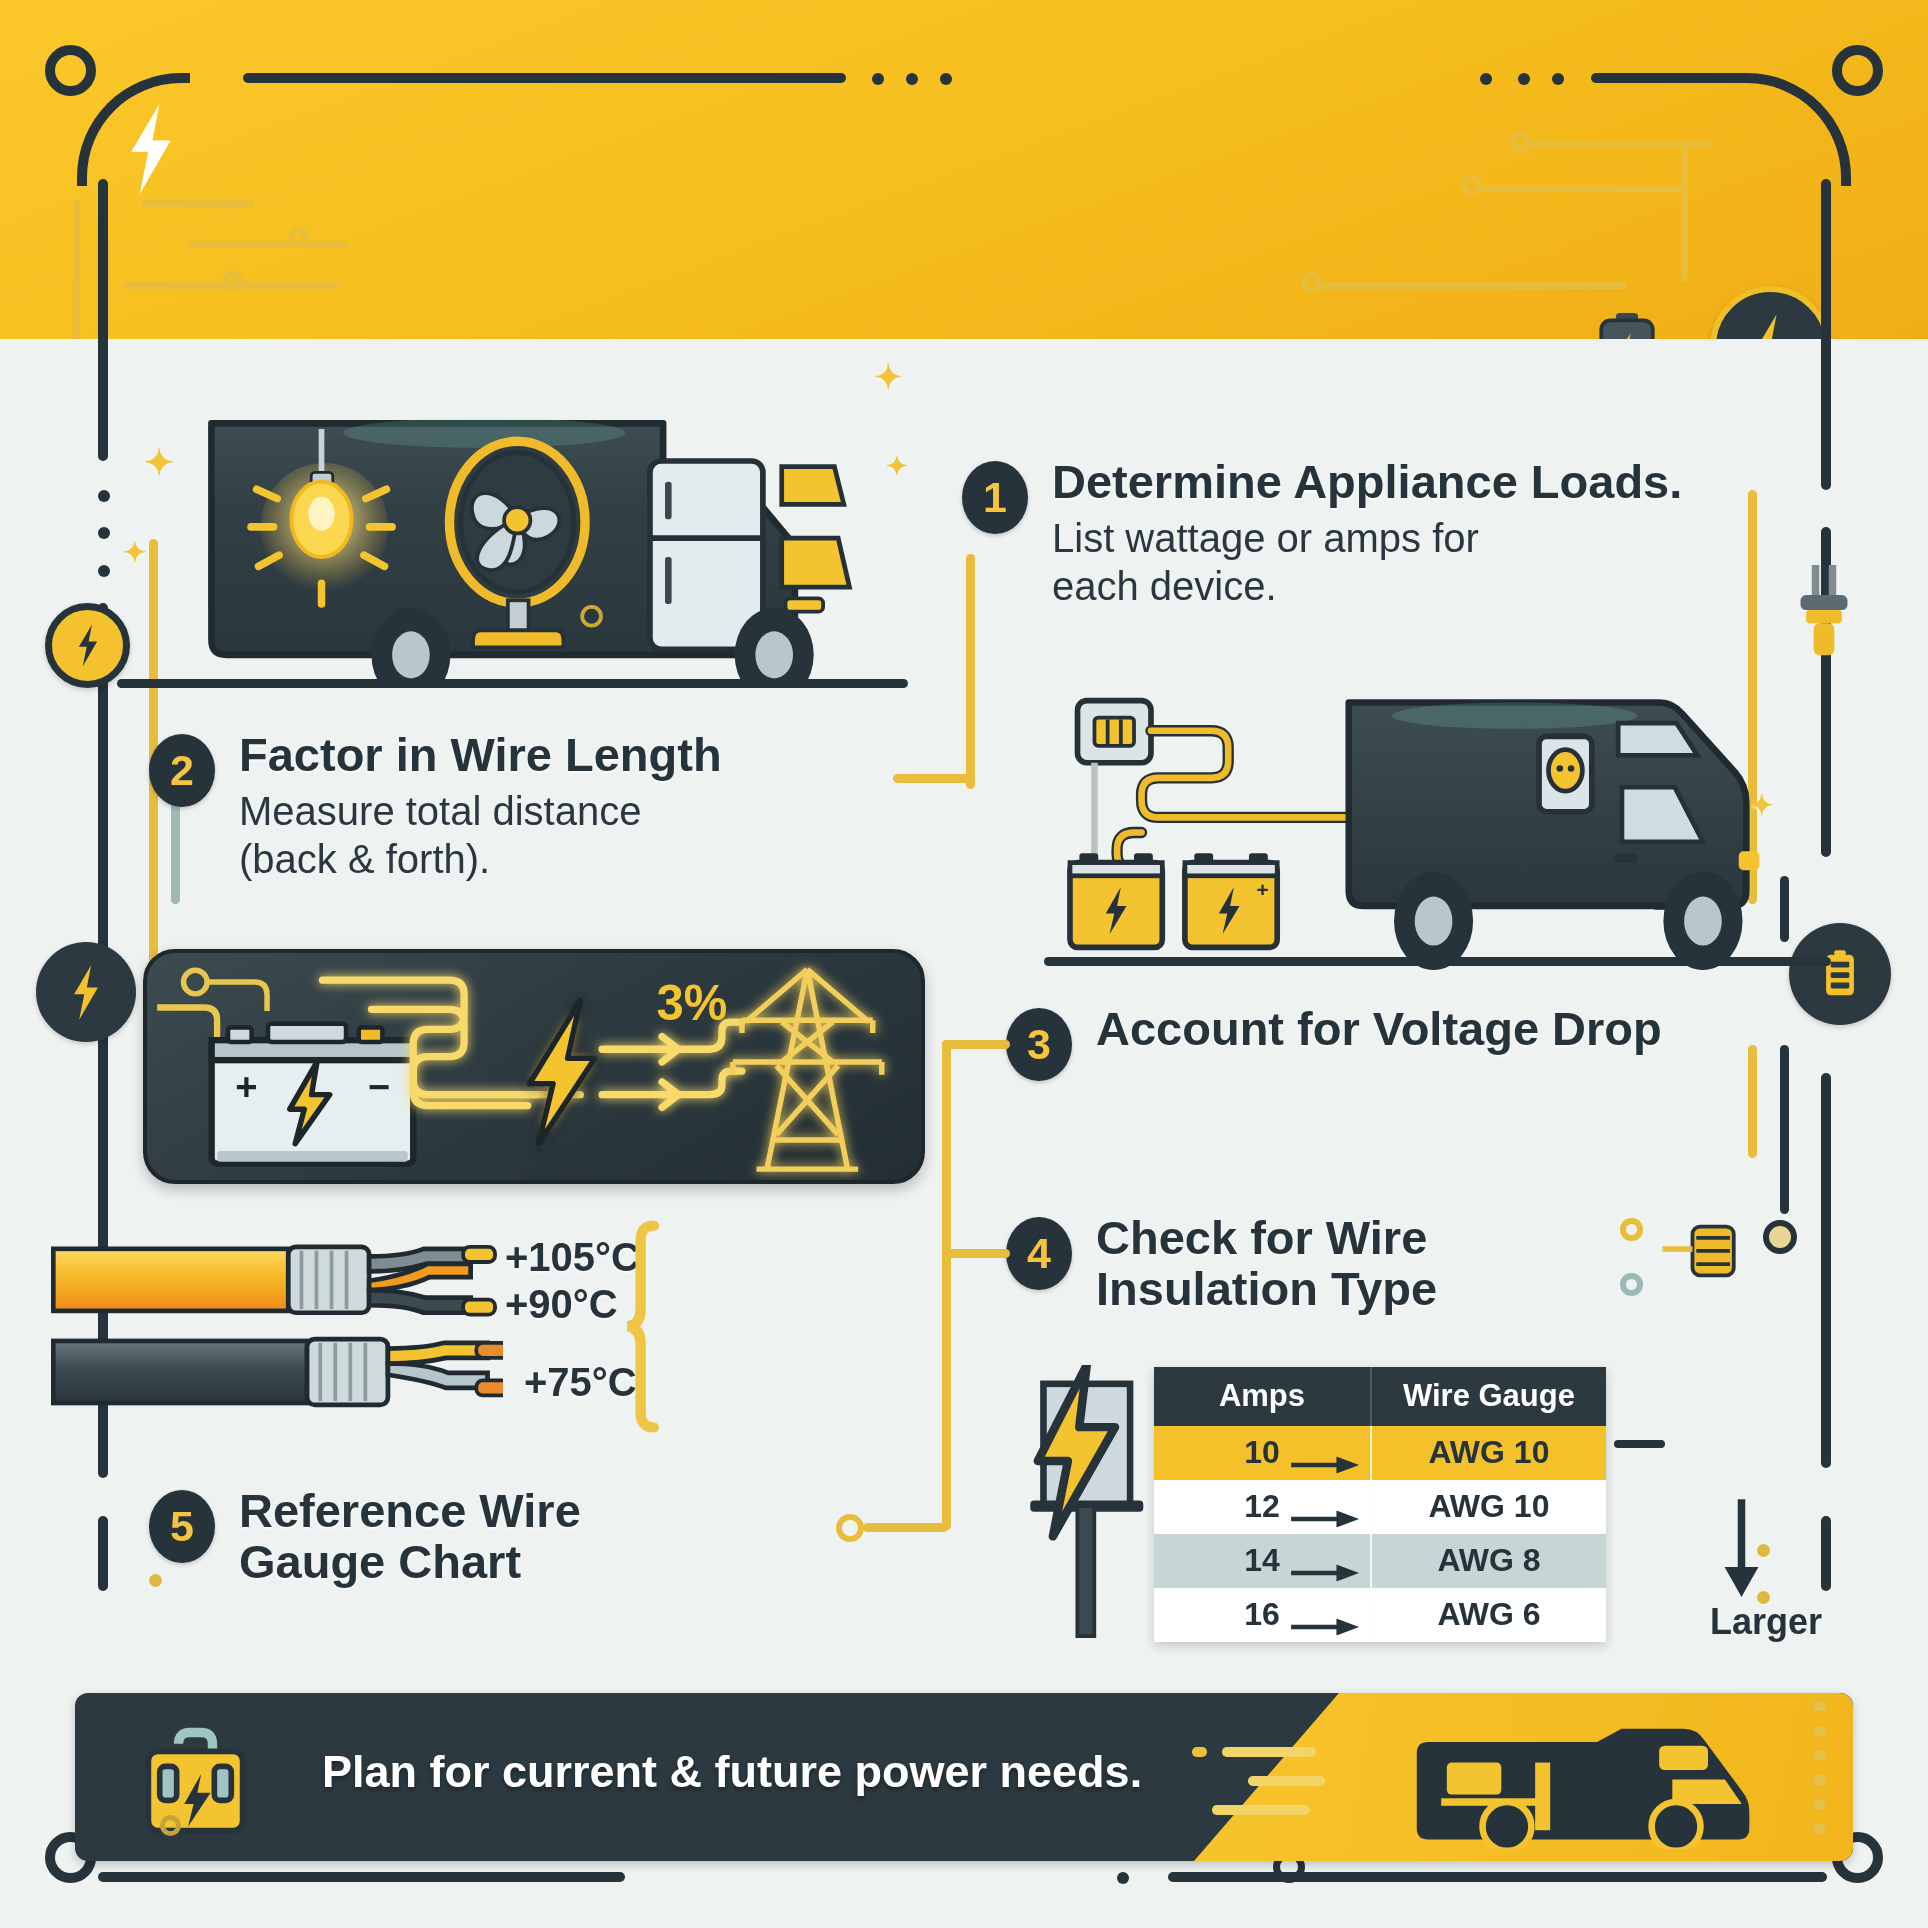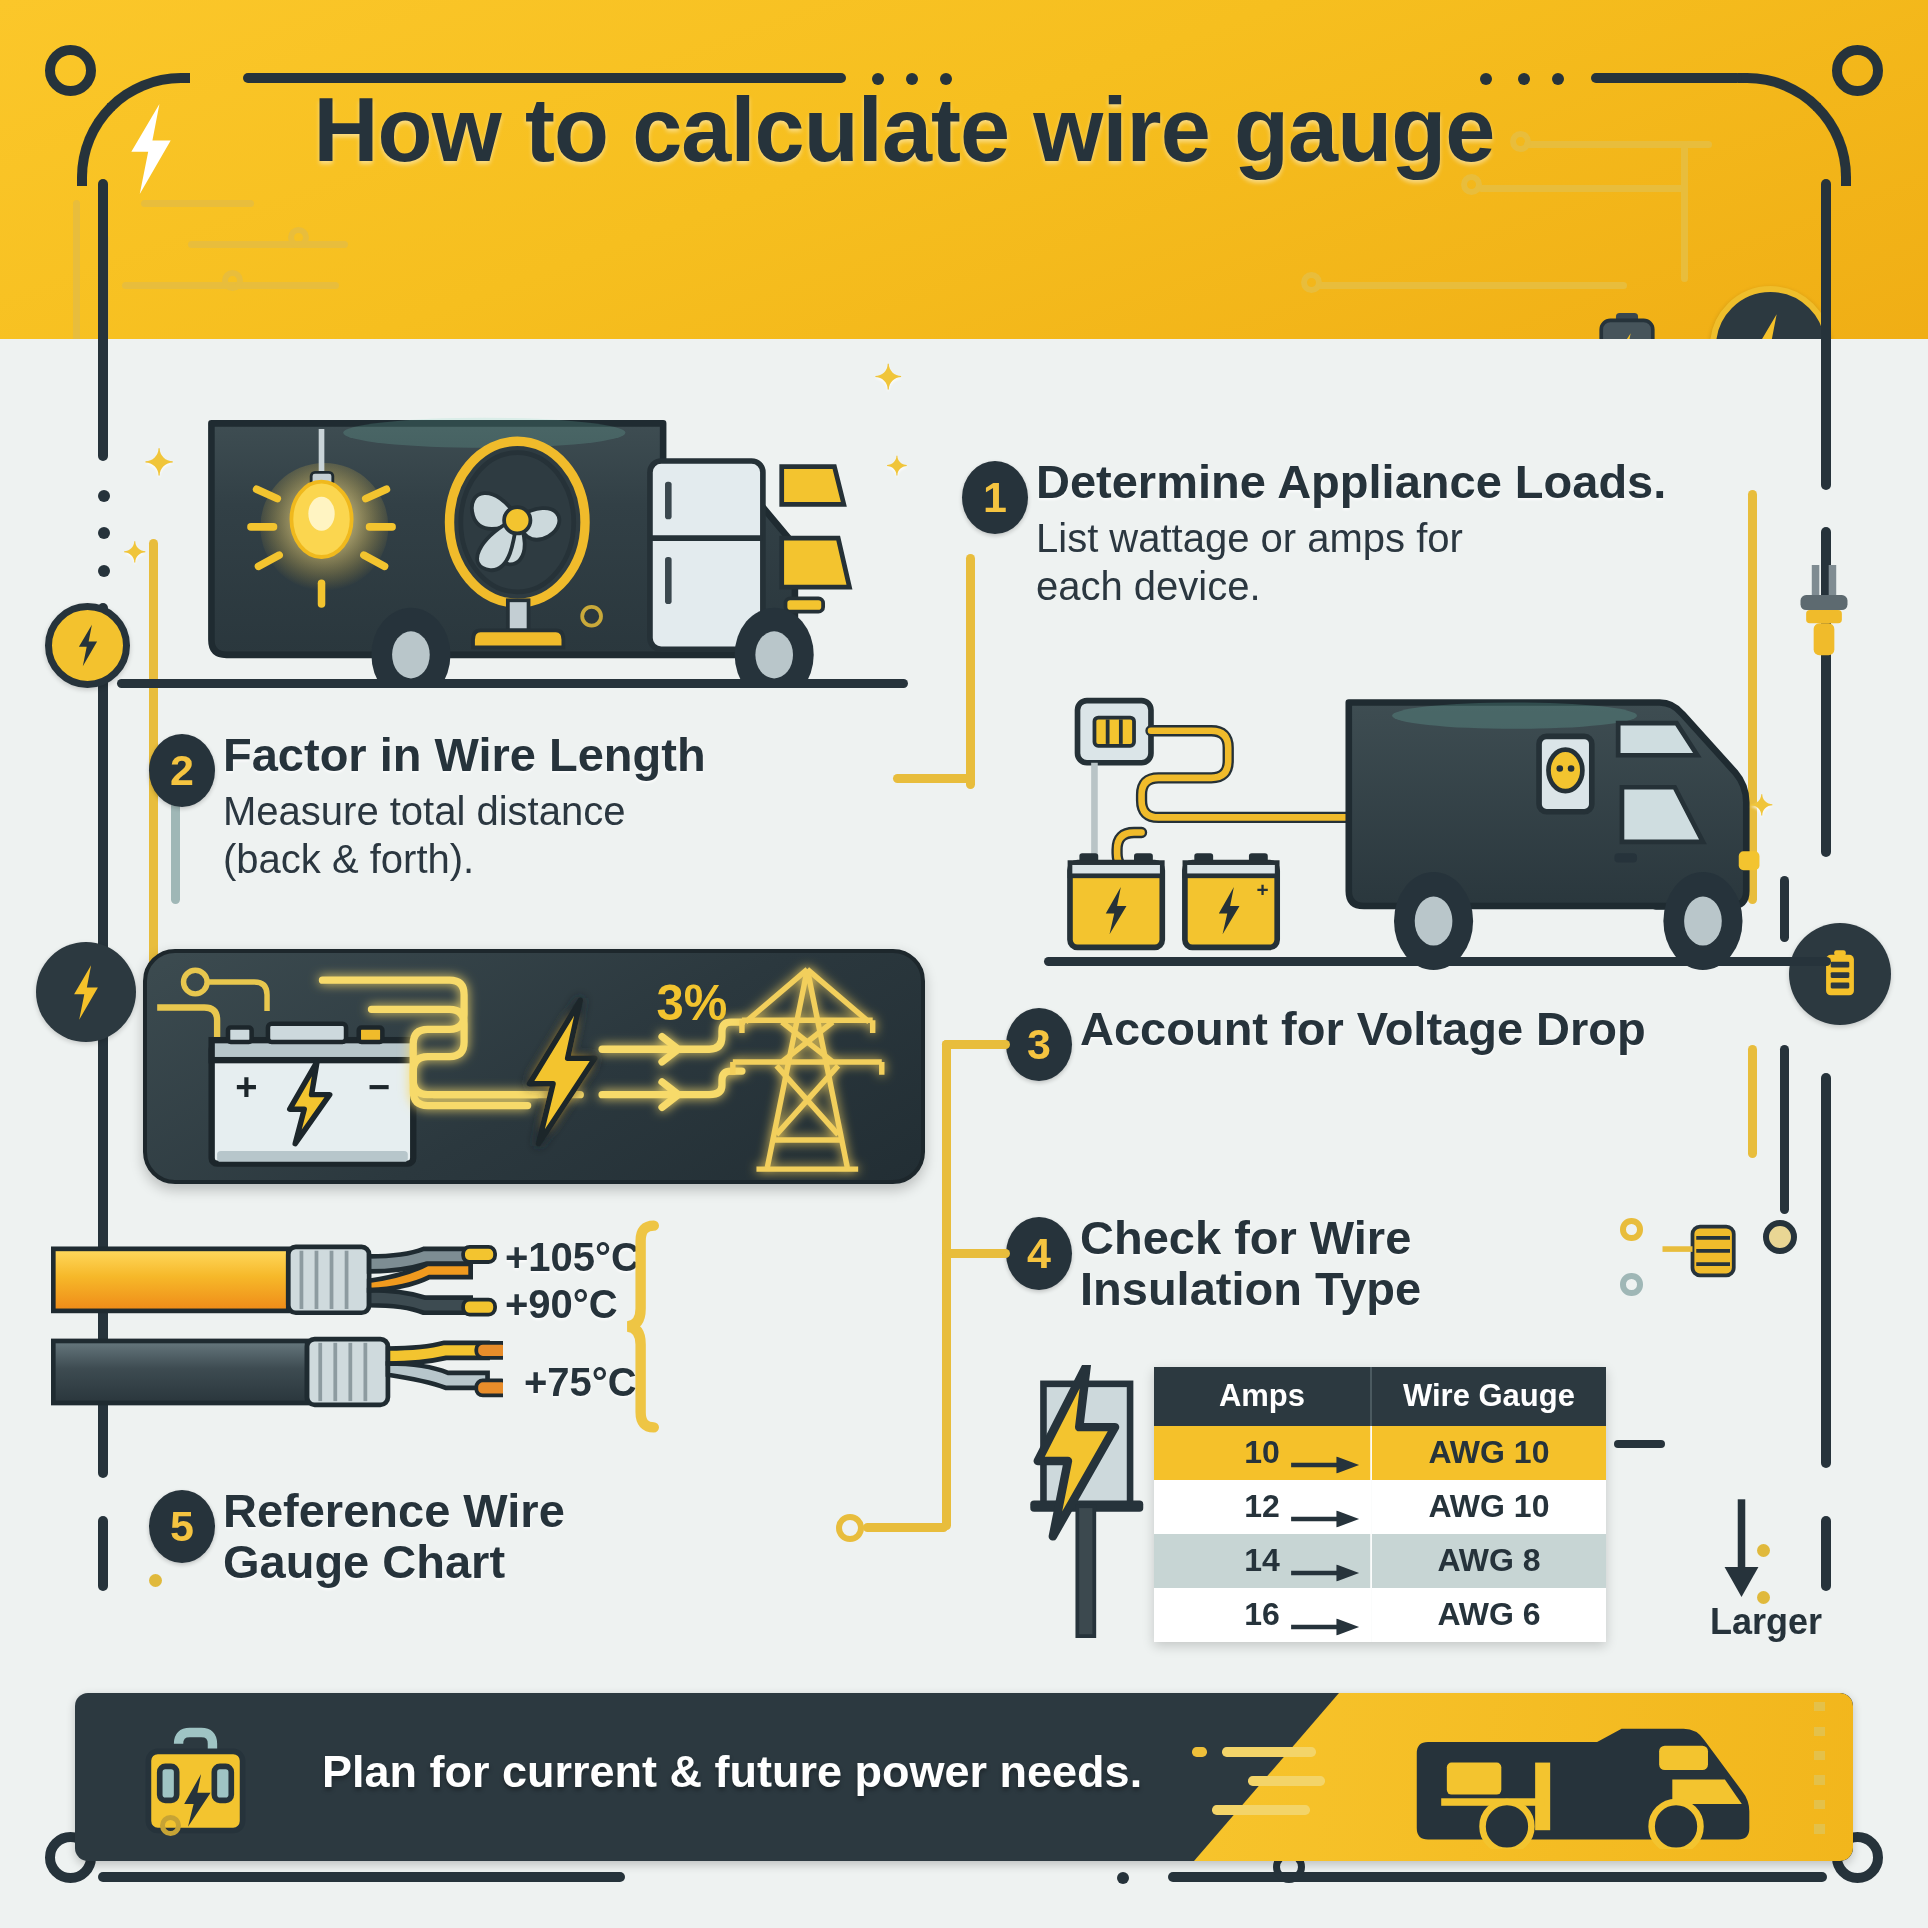--- a/index.html
+++ b/index.html
@@ -63,21 +63,21 @@
   
   .step { position: absolute; }
   .step-num {
     position: absolute; left: 0; top: 0;
     width: 66px; height: 73px; border-radius: 50%;
     background: #26333b; color: #f5c440;
     font-size: 43px; font-weight: bold;
     display: flex; align-items: center; justify-content: center;
     box-shadow: 0 1.9px 4.7px rgba(0,0,0,.2);
   }
-  .step-body { position: absolute; left: 74px; top: -3.8px; }
+  .step-body { position: absolute; left: 90px; top: -3.8px; }
   .step-title {
     font-size: 47px; font-weight: bold; color: #26333b; line-height: 1.08;
     text-shadow: 0 1.9px 2.8px rgba(255,255,255,.8);
     white-space: pre-line;
   }
   .step-desc {
     margin-top: 7.5px;
     font-size: 40px; color: #2b3740; line-height: 1.18;
     white-space: pre-line;
   }
@@ -165,21 +165,20 @@
     <div class="trace-node" style="left:1461px; top:174px; width:21px; height:21px;"></div>
     <div class="trace-node" style="left:1510px; top:131px; width:21px; height:21px;"></div>
     <div class="trace" style="left:1316px; top:282px; width:311px; height:6.6px;"></div>
     <div class="trace-node" style="left:1301px; top:272px; width:21px; height:21px;"></div>
 
     <svg class="bolt-title" viewBox="0 0 40 64">
       <polygon points="26,0 6,34 18,34 12,64 34,26 21,26" fill="#ffffff"></polygon>
     </svg>
 
     <div class="header-title">
-      <div>How to calculate wire gauge</div>
     </div>
 
     <svg style="position:absolute; left:1595px; top:313px; width:64px; height:81px;" viewBox="0 0 34 44">
       <rect x="11" y="0" width="12" height="5" rx="2" fill="#3a474e"></rect>
       <rect x="3" y="4" width="28" height="39" rx="5" fill="#46545b" stroke="#26333b" stroke-width="2"></rect>
       <polygon points="19,11 10,25 16,25 14,35 23,21 17,21" fill="#f5c12a"></polygon>
     </svg>
 
     <div class="edge-badge" style="left:1710px; top:286px; width:121px; height:121px; background:#2c3940; border:6.6px solid #efbe2b;">
       <svg viewBox="0 0 40 64" style="width:41px;height:66px;">

